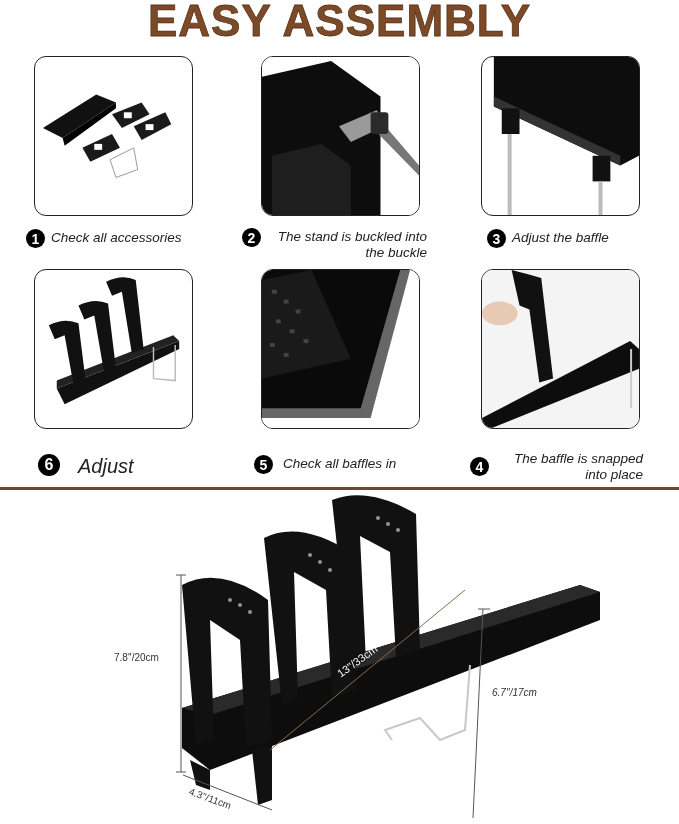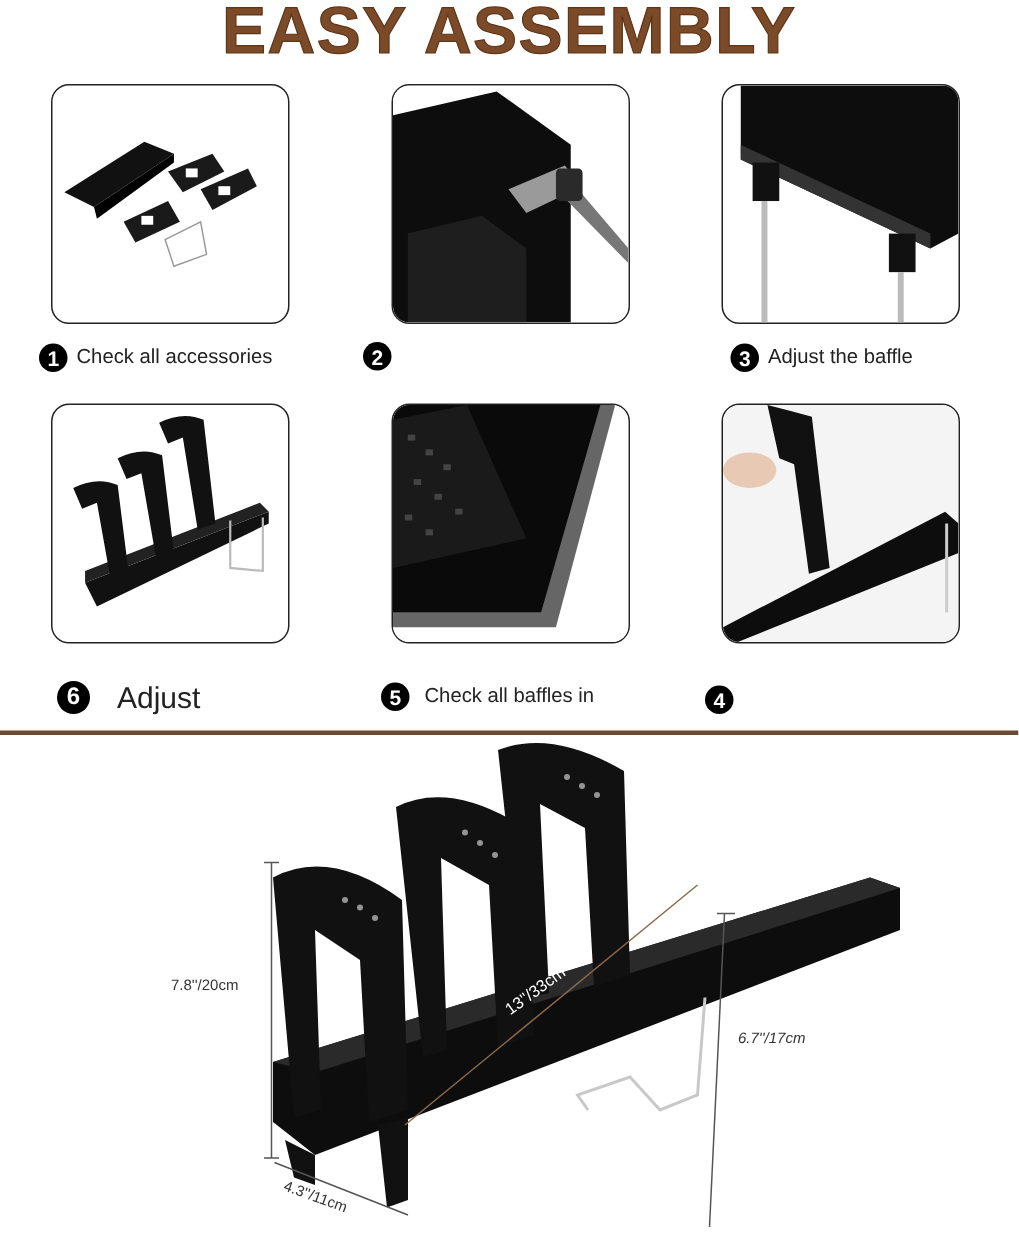--- a/index.html
+++ b/index.html
@@ -21,21 +21,21 @@
 
   .step {
     position: absolute; display: flex; align-items: flex-start; gap: 6px;
     font-size: 13.5px; color: #222; line-height: 16px;
   }
   .badge {
     flex: 0 0 auto; width: 19px; height: 19px; border-radius: 50%;
     background: #000; color: #fff; font-weight: 700; font-size: 14px;
     display: flex; align-items: center; justify-content: center; margin-top: -1px;
   }
-  .step-label { text-align: right; }
+  .step-label { text-align: right; font-style: italic; }
   .step-large { font-size: 20px; line-height: 22px; }
   .step-large .badge { width: 22px; height: 22px; font-size: 16px; }
 
   .divider { position: absolute; left: 0; top: 487px; width: 679px; height: 3px; background: #6b4a35; }
 
   .dim { position: absolute; font-size: 10px; color: #333; white-space: nowrap; }
   .product { position: absolute; left: 0; top: 490px; width: 551px; height: 334px; }
 </style>
 </head>
 <body>
@@ -79,20 +79,21 @@
     <rect x="118" y="126" width="4" height="34" fill="#bbb"></rect>
   </svg>
 </div>
 
 <div class="step" style="left:26px; top:230px;">
   <span class="badge">1</span>
   <span class="step-label">Check all accessories</span>
 </div>
 <div class="step" style="left:242px; top:229px; width:200px;">
   <span class="badge">2</span>
+  <span class="step-label" style="width:160px;">The stand is buckled into the buckle</span>
 </div>
 <div class="step" style="left:487px; top:230px;">
   <span class="badge">3</span>
   <span class="step-label">Adjust the baffle</span>
 </div>
 
 <div class="panel" style="left:34px; top:269px;">
   <svg viewBox="0 0 159 160">
     <polygon points="22,120 146,72 146,80 30,136" fill="#111"></polygon>
     <polygon points="22,112 140,66 146,72 22,120" fill="#222"></polygon>
@@ -135,20 +136,21 @@
 <div class="step step-large" style="left:38px; top:455px; gap:18px;">
   <span class="badge">6</span>
   <span class="step-label">Adjust</span>
 </div>
 <div class="step" style="left:254px; top:456px; gap:10px;">
   <span class="badge">5</span>
   <span class="step-label">Check all baffles in</span>
 </div>
 <div class="step" style="left:470px; top:451px; width:200px;">
   <span class="badge" style="margin-top:6px;">4</span>
+  <span class="step-label" style="width:148px;">The baffle is snapped into place</span>
 </div>
 
 <div class="divider"></div>
 
 <div class="product">
   <svg width="679" height="334" viewBox="0 490 679 334">
 
     <polygon points="182,708 580,585 600,592 600,620 210,770 182,748" fill="#0d0d0d"></polygon>
     <polygon points="182,708 580,585 600,592 210,715" fill="#2a2a2a"></polygon>
     <polygon points="190,760 210,770 210,790 196,785" fill="#111"></polygon>

